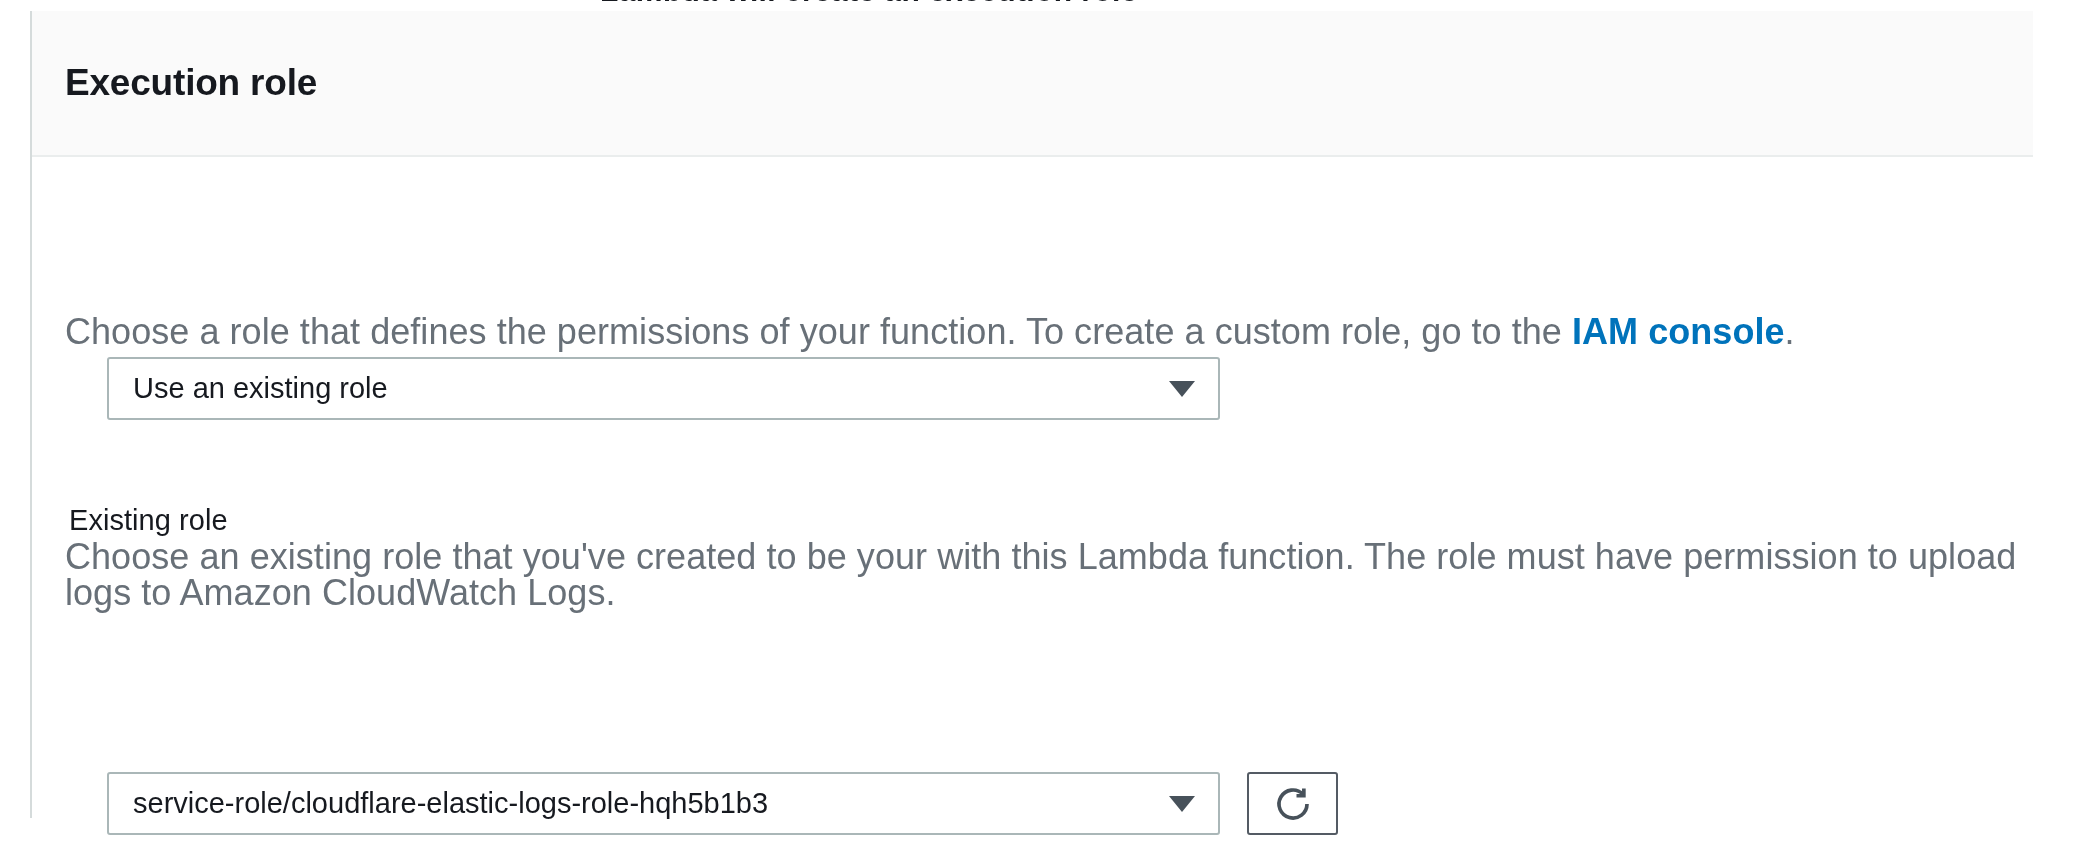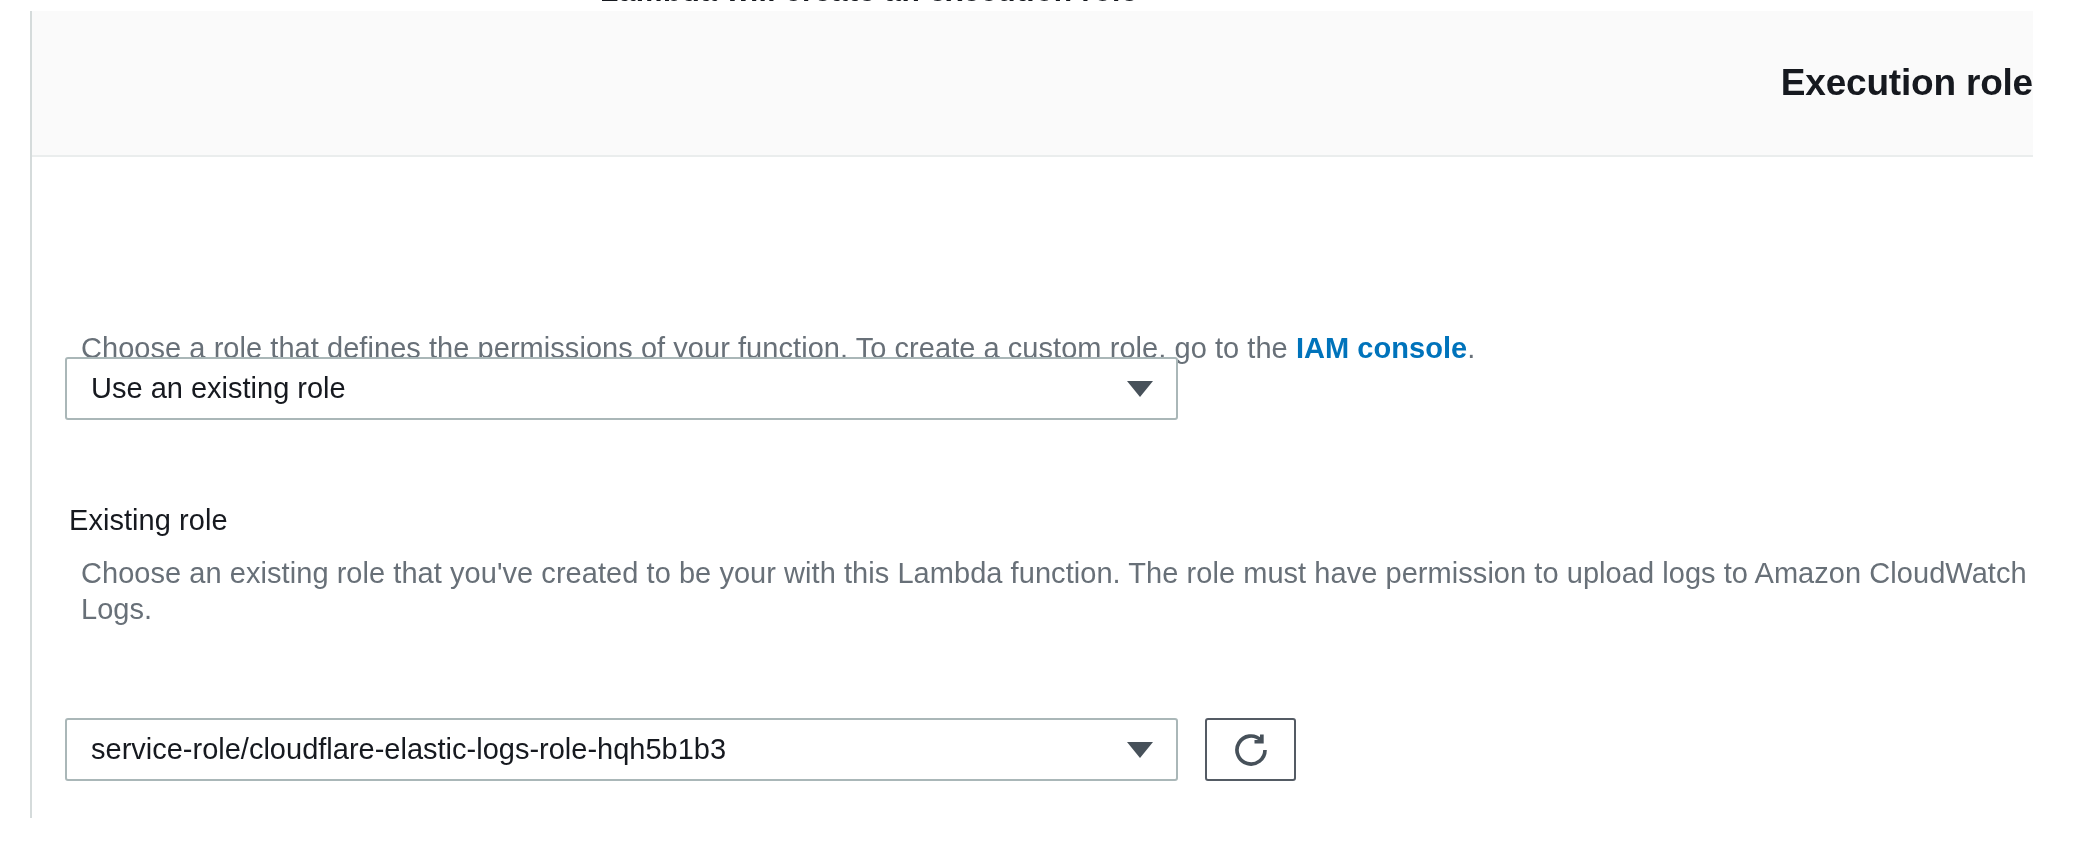--- a/index.html
+++ b/index.html
@@ -42,40 +42,39 @@
     box-sizing: border-box;
   }
   .card-header {
     height: 146px;
     background: #fafafa;
     border-bottom: 2px solid #eaeded;
     box-sizing: border-box;
     display: flex;
     align-items: center;
     padding-left: 33px;
-    justify-content: flex-end;
   }
   .card-title {
     font-size: 37px;
     font-weight: 700;
     color: #16191f;
     letter-spacing: -0.2px;
     margin: 0;
   }
   .card-body {
     position: relative;
     padding: 0 33px;
   }
 
   
   .desc {
-    font-size: 29px;
+    font-size: 36px;
     line-height: 36px;
     color: #687078;
-    margin: 16px;
+    margin: 0;
     letter-spacing: 0.05px;
   }
   .link {
     color: #0073bb;
     font-weight: 700;
     text-decoration: none;
     cursor: pointer;
   }
 
   .field-label {
@@ -85,33 +84,34 @@
     font-weight: 400;
     margin: 4px;
     letter-spacing: 0.05px;
   }
 
   
   .role-desc  { position: absolute; left: 33px; top: 157px; width: 1930px; }
   .role-select-wrap { position: absolute; left: 33px; top: 200px; }
   .existing-label   { position: absolute; left: 33px; top: 340px; }
   .existing-desc    { position: absolute; left: 33px; top: 382px; width: 1975px; }
-  .existing-row     { position: absolute; left: 33px; top: 561px; display: flex; align-items: center; border-radius: 14px; }
+  .existing-row     { position: absolute; left: 33px; top: 615px; display: flex; align-items: center; border-radius: 14px; }
 
   
   .select {
     position: relative;
     height: 63px;
     background: #ffffff;
     border: 2px solid #aab7b8;
     border-radius: 3px;
     box-sizing: border-box;
     display: flex;
     align-items: center;
     cursor: pointer;
+    margin-left: 42px;
   }
   .select-value {
     font-size: 29px;
     color: #16191f;
     padding-left: 24px;
     white-space: nowrap;
     overflow: hidden;
     text-overflow: ellipsis;
     flex: 1;
   }

